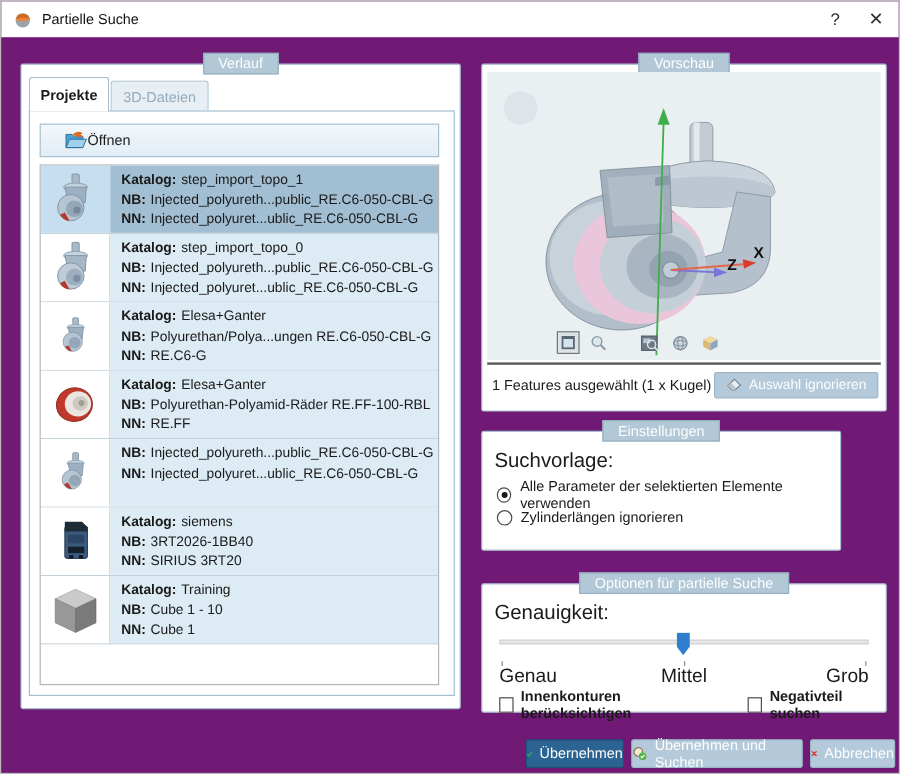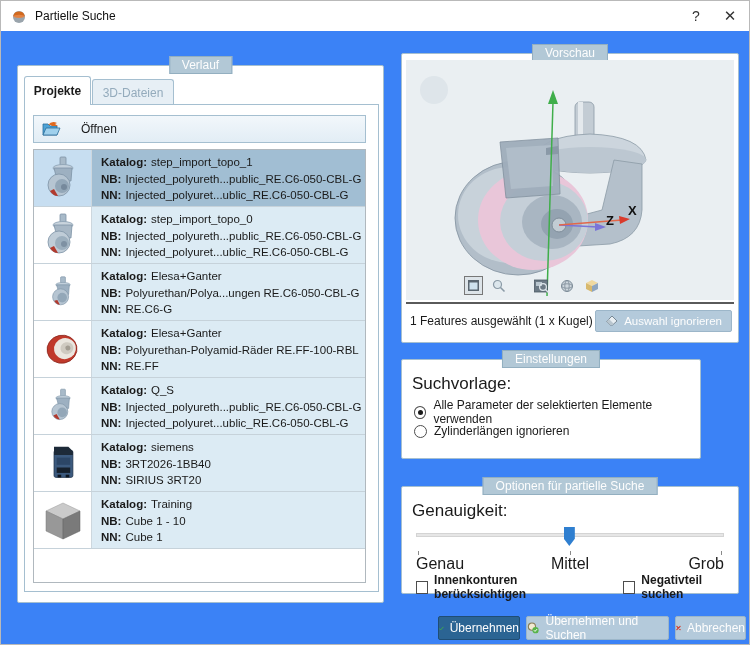--- a/index.html
+++ b/index.html
@@ -1,38 +1,38 @@
 <!DOCTYPE html>
 <html><head>
 <meta charset="utf-8">
 <style>
   * { box-sizing: border-box; margin: 0; padding: 0; }
   html,body { width:750px; height:645px; }
   body { font-family:"Liberation Sans", sans-serif; font-size:12px; color:#1a1a1a; background:#fff; }
-  .window { position:relative; width:750px; height:645px; background:#3b82f6; border:1px solid #b9b9b9; overflow:hidden; }
+  .window { position:relative; width:750px; height:645px; background:#701a75; border:1px solid #b9b9b9; overflow:hidden; }
 
   
   .titlebar { position:absolute; left:0; top:0; right:0; height:30px; display:flex; align-items:center; background:#fff; }
   .app-ico { margin-left:10px; width:16px; height:16px; }
   .title { margin-left:8px; font-size:12px; color:#111; }
   .tb-btn { position:absolute; top:0; width:34px; height:30px; display:flex; align-items:center; justify-content:center; font-size:14px; color:#333; cursor:default; }
   .tb-help { right:36px; }
   .tb-close { right:2px; font-size:15px; }
 
   
   .group { position:absolute; border:1px solid #a5bfd0; border-radius:2px; background:#fff; }
   .badge { position:absolute; top:-10px; left:50%; transform:translateX(-50%); background:#b2c8d6; border:1px solid #93afc0; color:#fdfdfd; font-size:12px; line-height:16px; padding:0 12px; white-space:nowrap; }
 
   
-  .g-verlauf { left:16px; top:64px; width:367px; height:538px; }
+  .g-verlauf { left:16px; top:52px; width:367px; height:538px; }
   .tab { position:absolute; border:1px solid #a5bfd0; border-bottom:none; border-radius:3px 3px 0 0; display:flex; align-items:center; justify-content:center; }
   .tab-a { left:6px; top:10px; width:67px; height:29px; background:#fff; font-weight:bold; z-index:3;text-align:center; }
   .tab-i { left:74px; top:13px; width:82px; height:26px; background:#e7eff5; color:#94abbc; z-index:1; }
   .tabpanel { position:absolute; left:6px; top:38px; width:355px; height:488px; border:1px solid #a5bfd0; background:#fff; z-index:2; }
-  .open-btn { position:absolute; left:8px; top:10px; width:333px; height:28px; border:1px solid #a5bfd0; background:linear-gradient(#f2f7fb,#e2edf5); display:flex; align-items:center; gap:20px; padding-left:8px; cursor:pointer; }
+  .open-btn { position:absolute; left:8px; top:10px; width:333px; height:28px; border:1px solid #a5bfd0; background:linear-gradient(#f2f7fb,#e2edf5); display:flex; align-items:center; gap:0; padding-left:20px; cursor:pointer; }
   .listbox { position:absolute; left:8px; top:44px; width:333px; height:434px; border:1px solid #b0b8be; background:#fff; overflow:hidden; }
   .row { display:flex; height:57px; border-bottom:1px solid #c6d2da; cursor:pointer; }
   .thumb { width:58px; height:100%; background:#fff; display:flex; align-items:center; justify-content:center; border-right:1px solid #cdd7de; }
   .rowtext { flex:1; background:#dcebf4; padding:4px 0 0 9px; line-height:16.5px; font-size:11.5px; overflow:hidden; white-space:nowrap; }
   .row.selected .thumb { background:#c7def1; }
   .row.selected .rowtext { background:#a1bed3; }
   .rowtext b { margin-right:4px; }
 
   
   .g-vorschau { left:400px; top:52px; width:338px; height:290px; }
@@ -184,21 +184,20 @@
             <svg width="32" height="40" viewBox="0 0 40 46">
               <rect x="17" y="2" width="6" height="9" rx="1" fill="#a8bac9" stroke="#7d93a6" stroke-width="0.8"></rect>
               <ellipse cx="20" cy="13" rx="9" ry="3" fill="#c2d0dc" stroke="#8aa0b2" stroke-width="0.8"></ellipse>
               <path d="M12 13 L15 25 L27 26 L28 13 Z" fill="#9db0c1" stroke="#7d93a6" stroke-width="0.8"></path>
               <ellipse cx="16" cy="30" rx="10" ry="10" fill="#b6c5d2" stroke="#7d93a6" stroke-width="0.8"></ellipse>
               <ellipse cx="19" cy="31" rx="6" ry="6" fill="#93a7b8"></ellipse>
               <path d="M8 35 Q11 40 16 40 L12 33 Z" fill="#b23a2e"></path>
             </svg>
           </div>
           <div class="rowtext">
-            <div><b>Katalog:</b><span>Q_S</span></div>
             <div><b>NB:</b><span>Injected_polyureth...public_RE.C6-050-CBL-G</span></div>
             <div><b>NN:</b><span>Injected_polyuret...ublic_RE.C6-050-CBL-G</span></div>
           </div>
         </div>
 
         <div class="row">
           <div class="thumb">
             <svg width="36" height="44" viewBox="0 0 40 46">
               <rect x="10" y="9" width="21" height="30" rx="2" fill="#3c5a7e" stroke="#1d2f45" stroke-width="0.8"></rect>
               <path d="M10 9 L10 5 L26 5 L31 10 L31 14 L10 14 Z" fill="#1d2a38"></path>

